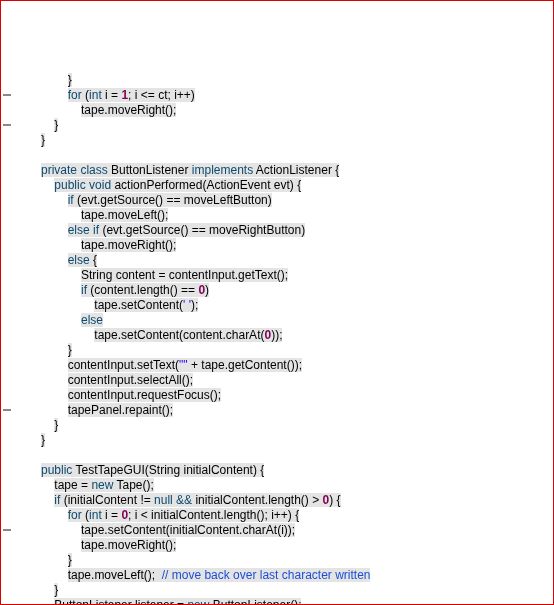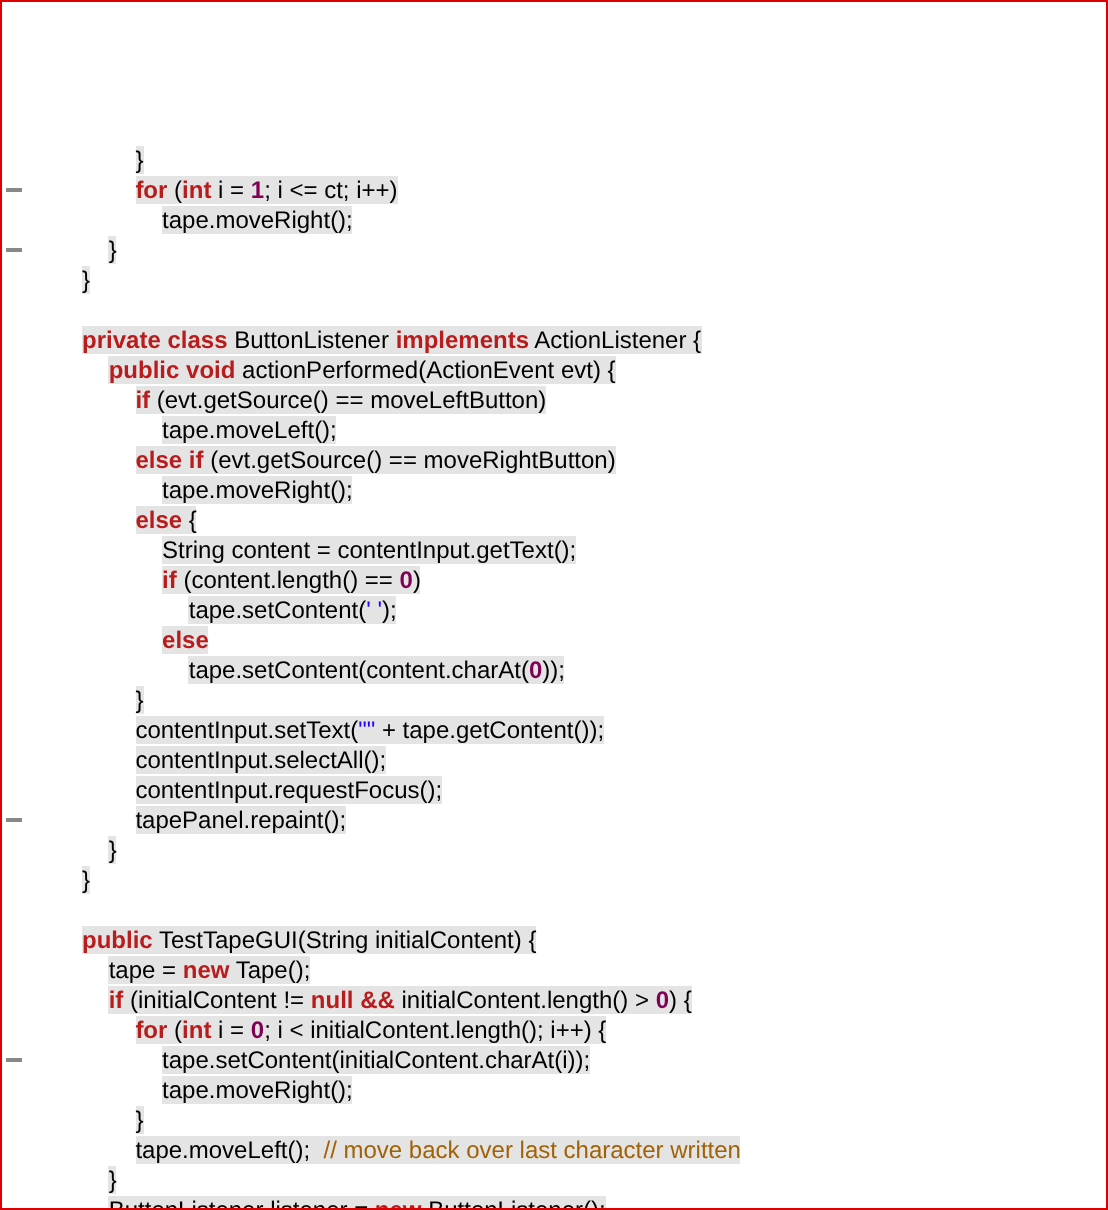--- a/index.html
+++ b/index.html
@@ -29,24 +29,24 @@
       height: 2px;
       background: #888;
     }
     .code-area {
       margin-left: 20px;
       padding-top: 2px;
       line-height: 15px;
     }
     .line { height: 15px; }
     .hl { background: #e4e4e4; display: inline; }
-    .kw { color: #b91c1c; font-weight: bold; }
+    .kw { color: #0c4a6e; font-weight: normal; }
     .str { color: #2a00ff; }
     .num { color: #7f0055; font-weight: bold; }
-    .comment { color: #a16207; }
+    .comment { color: #1d4ed8; }
     .plain { color: #000; }
     .indent { display: inline; }
   </style>
 </head>
 <body>
 
 
 
 <div class="gutter"><div class="gutter-mark" style="top: 93px;"></div><div class="gutter-mark" style="top: 123px;"></div><div class="gutter-mark" style="top: 408px;"></div><div class="gutter-mark" style="top: 528px;"></div></div>
 <div class="code-area"><div class="line"><span class="indent">              </span><span class="hl"><span class="plain">}</span></span></div><div class="line"><span class="indent">              </span><span class="hl"><span class="kw">for</span><span class="plain"> (</span><span class="kw">int</span><span class="plain"> i = </span><span class="num">1</span><span class="plain">; i &lt;= ct; i++)</span></span></div><div class="line"><span class="indent">                  </span><span class="hl"><span class="plain">tape.moveRight();</span></span></div><div class="line"><span class="indent">          </span><span class="hl"><span class="plain">}</span></span></div><div class="line"><span class="indent">      </span><span class="hl"><span class="plain">}</span></span></div><div class="line"><span class="indent"></span></div><div class="line"><span class="indent">      </span><span class="hl"><span class="kw">private</span><span class="plain"> </span><span class="kw">class</span><span class="plain"> ButtonListener </span><span class="kw">implements</span><span class="plain"> ActionListener {</span></span></div><div class="line"><span class="indent">          </span><span class="hl"><span class="kw">public</span><span class="plain"> </span><span class="kw">void</span><span class="plain"> actionPerformed(ActionEvent evt) {</span></span></div><div class="line"><span class="indent">              </span><span class="hl"><span class="kw">if</span><span class="plain"> (evt.getSource() == moveLeftButton)</span></span></div><div class="line"><span class="indent">                  </span><span class="hl"><span class="plain">tape.moveLeft();</span></span></div><div class="line"><span class="indent">              </span><span class="hl"><span class="kw">else</span><span class="plain"> </span><span class="kw">if</span><span class="plain"> (evt.getSource() == moveRightButton)</span></span></div><div class="line"><span class="indent">                  </span><span class="hl"><span class="plain">tape.moveRight();</span></span></div><div class="line"><span class="indent">              </span><span class="hl"><span class="kw">else</span><span class="plain"> {</span></span></div><div class="line"><span class="indent">                  </span><span class="hl"><span class="plain">String content = contentInput.getText();</span></span></div><div class="line"><span class="indent">                  </span><span class="hl"><span class="kw">if</span><span class="plain"> (content.length() == </span><span class="num">0</span><span class="plain">)</span></span></div><div class="line"><span class="indent">                      </span><span class="hl"><span class="plain">tape.setContent(</span><span class="str">' '</span><span class="plain">);</span></span></div><div class="line"><span class="indent">                  </span><span class="hl"><span class="kw">else</span></span></div><div class="line"><span class="indent">                      </span><span class="hl"><span class="plain">tape.setContent(content.charAt(</span><span class="num">0</span><span class="plain">));</span></span></div><div class="line"><span class="indent">              </span><span class="hl"><span class="plain">}</span></span></div><div class="line"><span class="indent">              </span><span class="hl"><span class="plain">contentInput.setText(</span><span class="str">""</span><span class="plain"> + tape.getContent());</span></span></div><div class="line"><span class="indent">              </span><span class="hl"><span class="plain">contentInput.selectAll();</span></span></div><div class="line"><span class="indent">              </span><span class="hl"><span class="plain">contentInput.requestFocus();</span></span></div><div class="line"><span class="indent">              </span><span class="hl"><span class="plain">tapePanel.repaint();</span></span></div><div class="line"><span class="indent">          </span><span class="hl"><span class="plain">}</span></span></div><div class="line"><span class="indent">      </span><span class="hl"><span class="plain">}</span></span></div><div class="line"><span class="indent"></span></div><div class="line"><span class="indent">      </span><span class="hl"><span class="kw">public</span><span class="plain"> TestTapeGUI(String initialContent) {</span></span></div><div class="line"><span class="indent">          </span><span class="hl"><span class="plain">tape = </span><span class="kw">new</span><span class="plain"> Tape();</span></span></div><div class="line"><span class="indent">          </span><span class="hl"><span class="kw">if</span><span class="plain"> (initialContent != </span><span class="kw">null</span><span class="plain"> </span><span class="kw">&amp;&amp;</span><span class="plain"> initialContent.length() &gt; </span><span class="num">0</span><span class="plain">) {</span></span></div><div class="line"><span class="indent">              </span><span class="hl"><span class="kw">for</span><span class="plain"> (</span><span class="kw">int</span><span class="plain"> i = </span><span class="num">0</span><span class="plain">; i &lt; initialContent.length(); i++) {</span></span></div><div class="line"><span class="indent">                  </span><span class="hl"><span class="plain">tape.setContent(initialContent.charAt(i));</span></span></div><div class="line"><span class="indent">                  </span><span class="hl"><span class="plain">tape.moveRight();</span></span></div><div class="line"><span class="indent">              </span><span class="hl"><span class="plain">}</span></span></div><div class="line"><span class="indent">              </span><span class="hl"><span class="plain">tape.moveLeft();  </span><span class="comment">// move back over last character written</span></span></div><div class="line"><span class="indent">          </span><span class="hl"><span class="plain">}</span></span></div><div class="line"><span class="indent">          </span><span class="hl"><span class="plain">ButtonListener listener = </span><span class="kw">new</span><span class="plain"> ButtonListener();</span></span></div></div>

